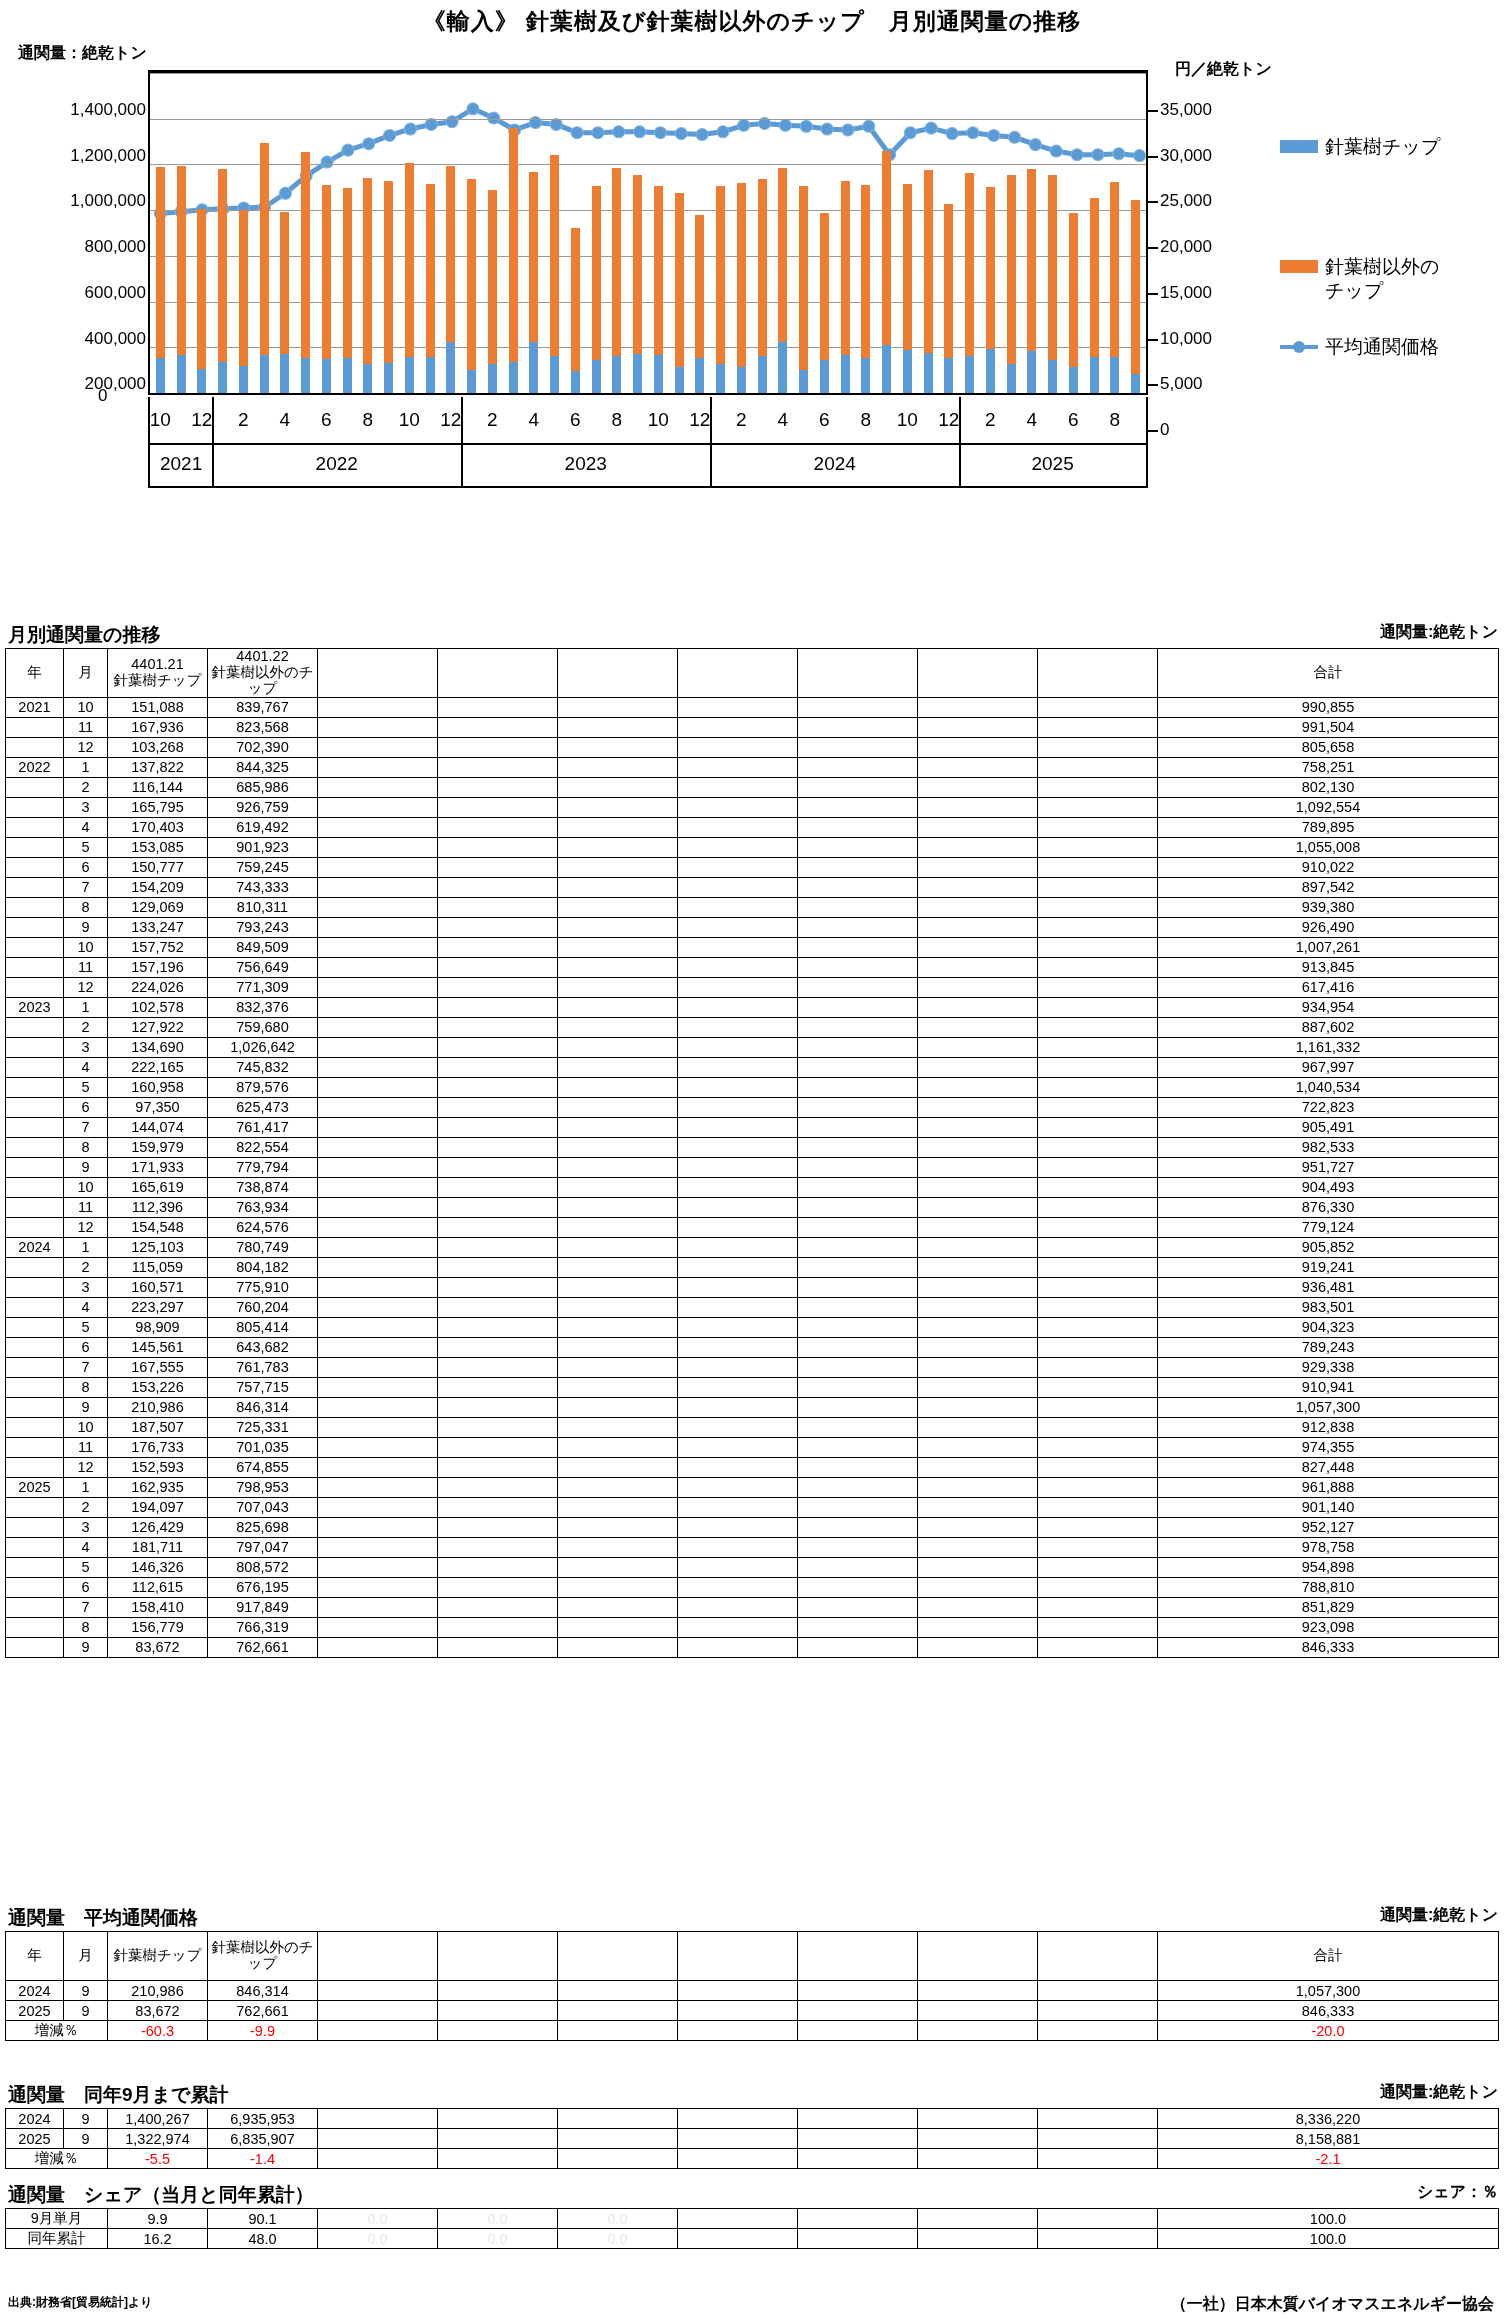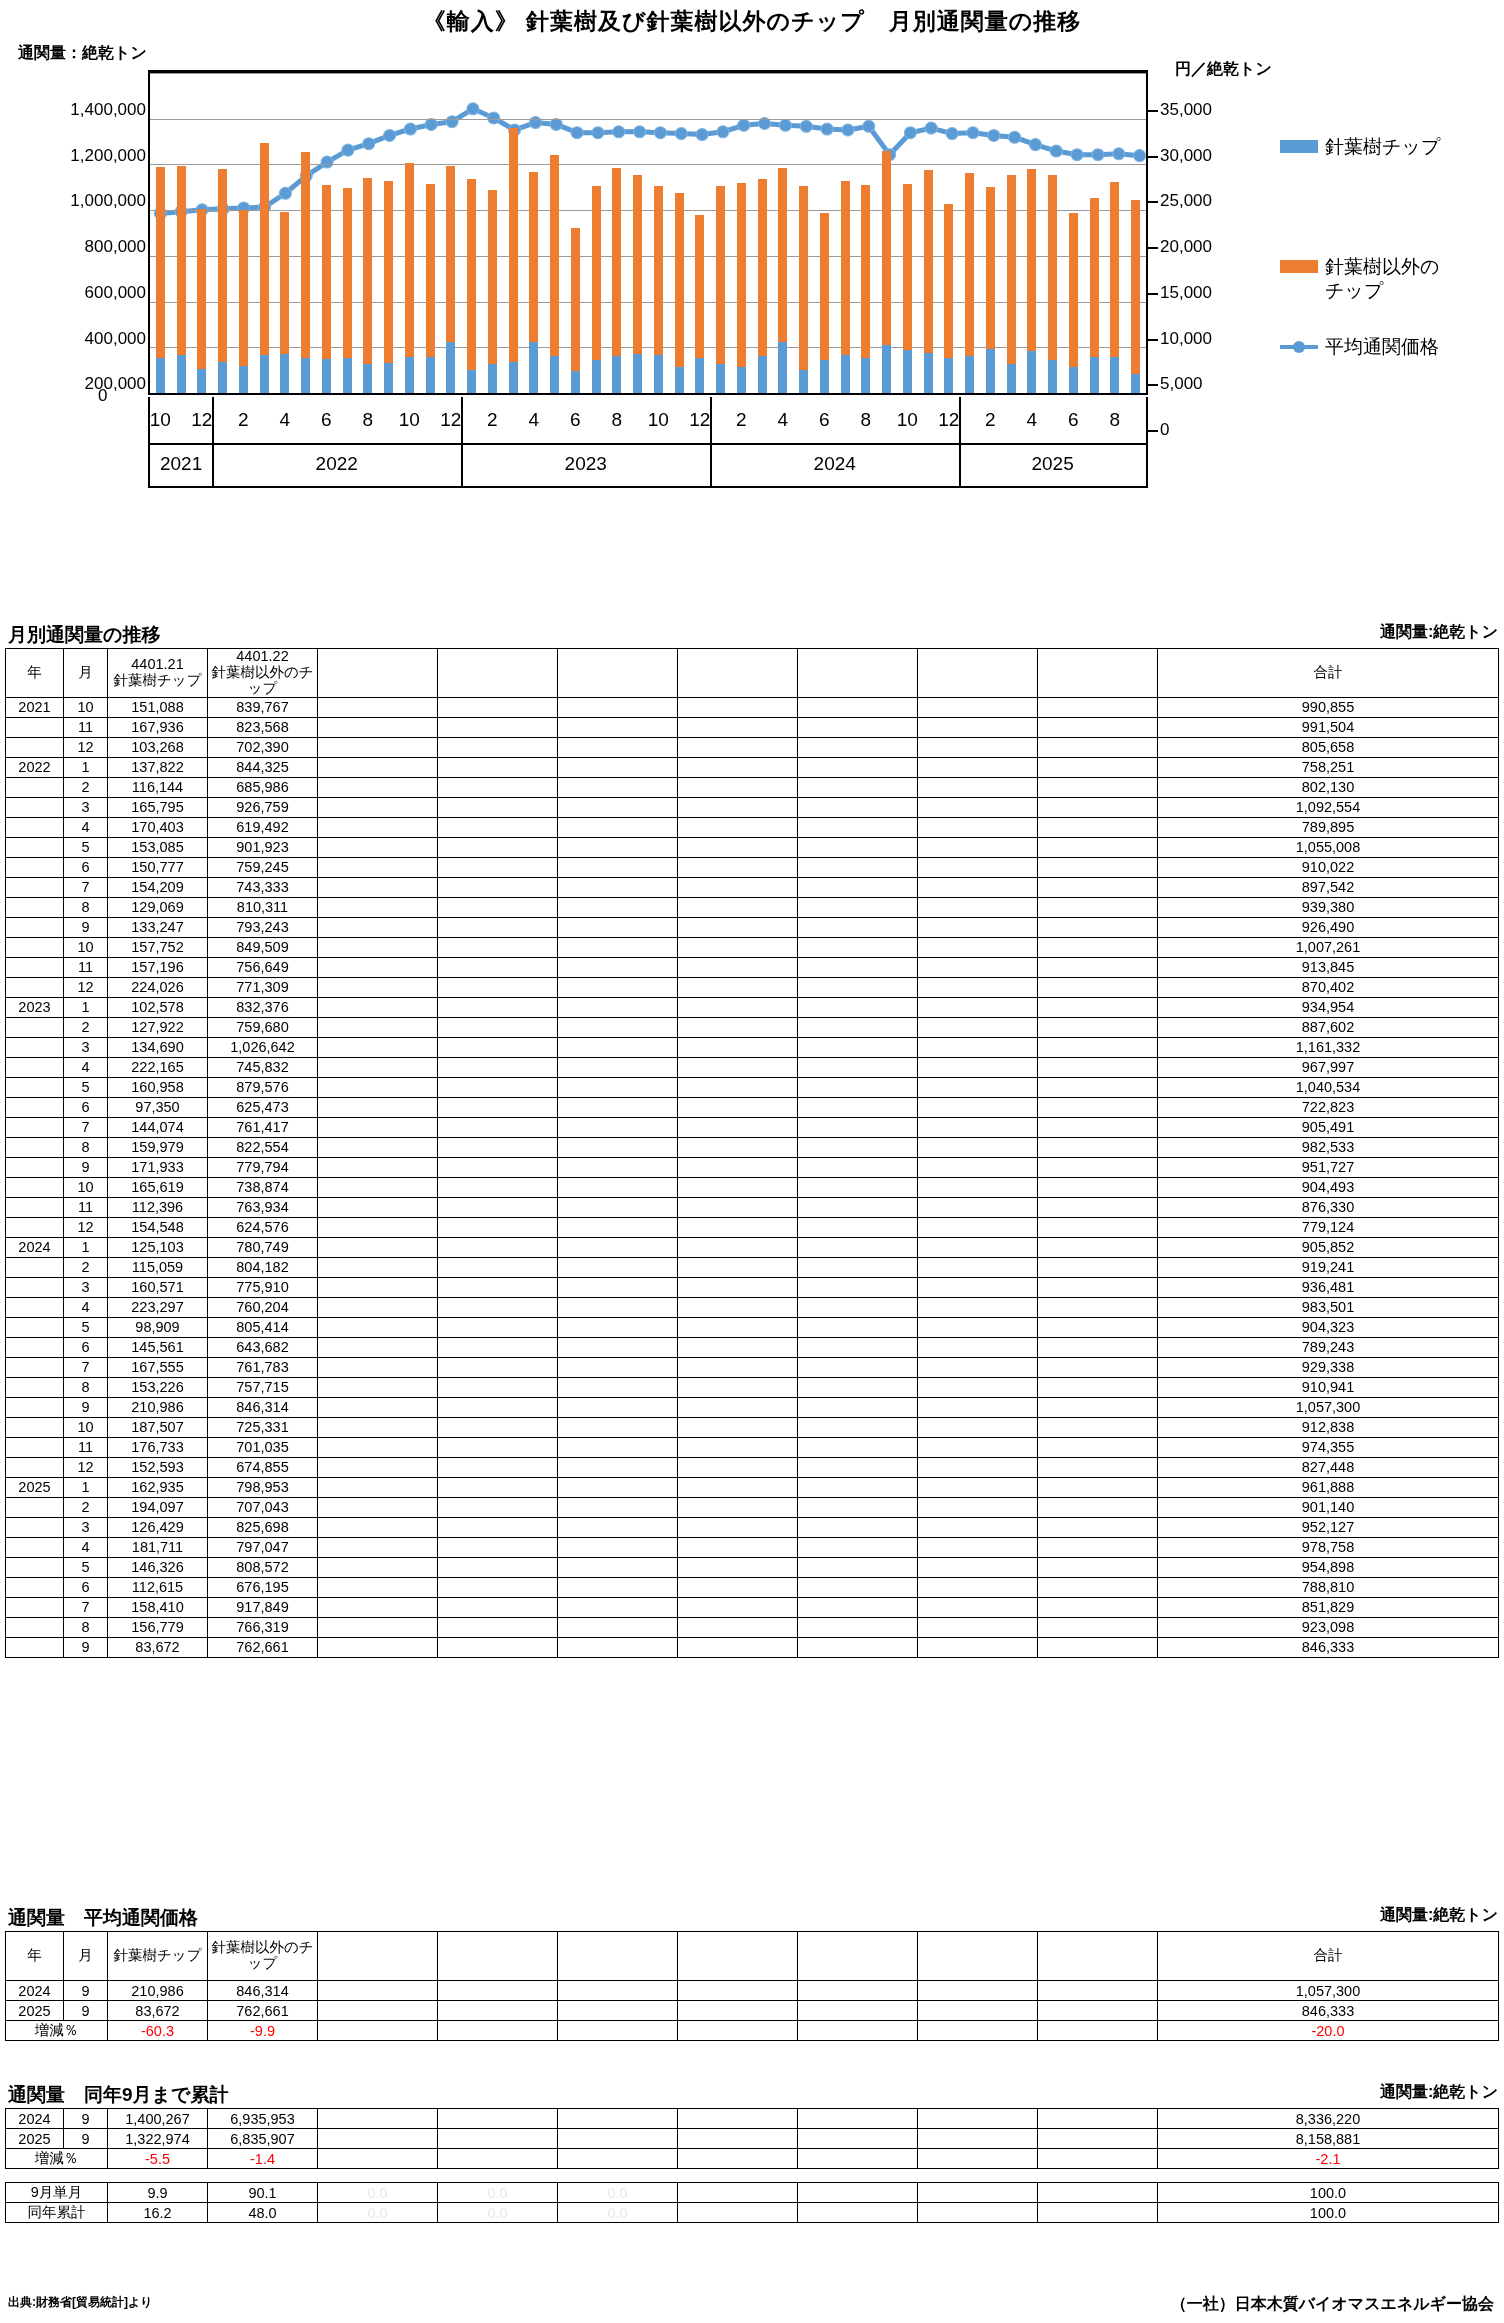--- a/index.html
+++ b/index.html
@@ -636,21 +636,21 @@
           <td>12</td>
           <td class="num">224,026</td>
           <td class="num">771,309</td>
           <td class="dot"></td>
           <td class="dot"></td>
           <td class="dot"></td>
           <td class="dot"></td>
           <td class="dot"></td>
           <td class="dot"></td>
           <td class="dot"></td>
-          <td class="num">870,402</td>
+          <td class="num">617,416</td>
         </tr>
         <tr>
           <td>2023</td>
           <td>1</td>
           <td class="num">102,578</td>
           <td class="num">832,376</td>
           <td class="dot"></td>
           <td class="dot"></td>
           <td class="dot"></td>
           <td class="dot"></td>
@@ -1253,20 +1253,24 @@
           <td class=""></td>
           <td class=""></td>
           <td class=""></td>
           <td class="num neg">-2.1</td>
         </tr>
       </tbody>
   </table>
 </div>
 
 <div class="sec" id="sec4" style="top:2182px;">
+  <div style="position:relative;height:26px;">
+    <span class="sec-h" style="position:absolute;left:8px;top:0;">通関量　シェア（当月と同年累計）</span>
+    <span class="sec-u">シェア：％</span>
+  </div>
   <table class="t">
     <colgroup>
         <col style="width:102px">
         <col style="width:100px">
         <col style="width:110px">
         <col style="width:120px">
         <col style="width:120px">
         <col style="width:120px">
         <col style="width:120px">
         <col style="width:120px">

